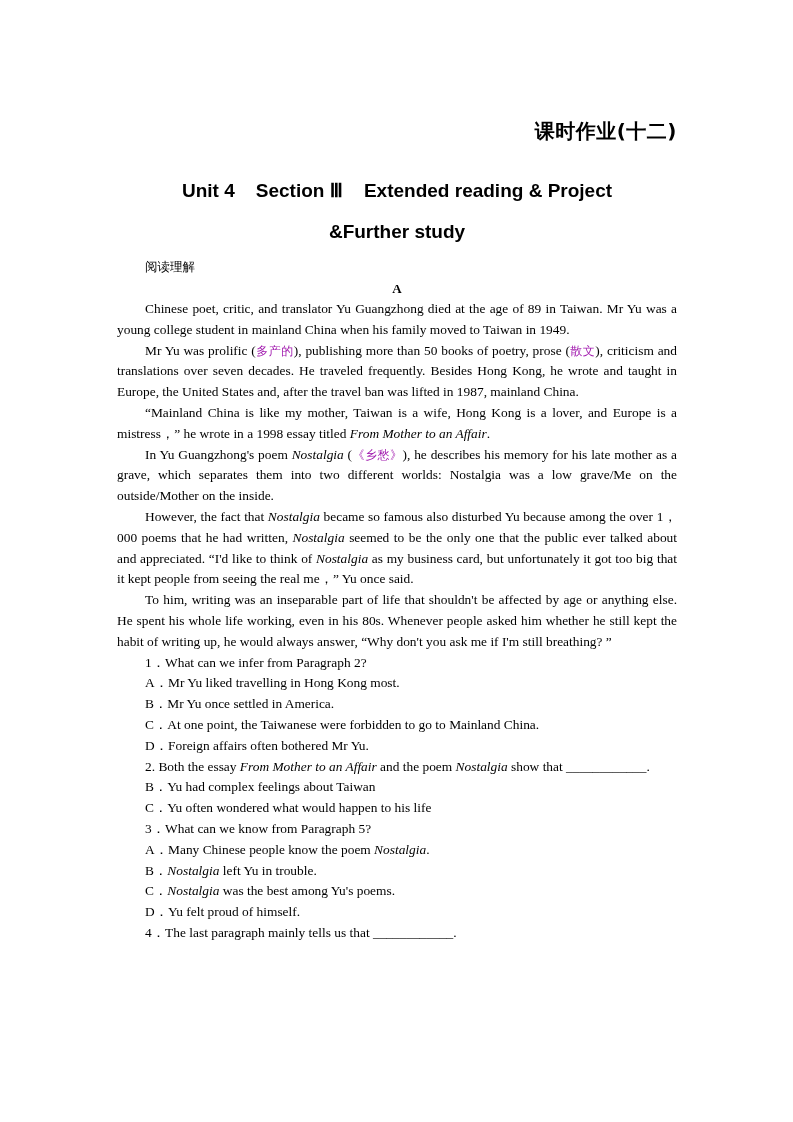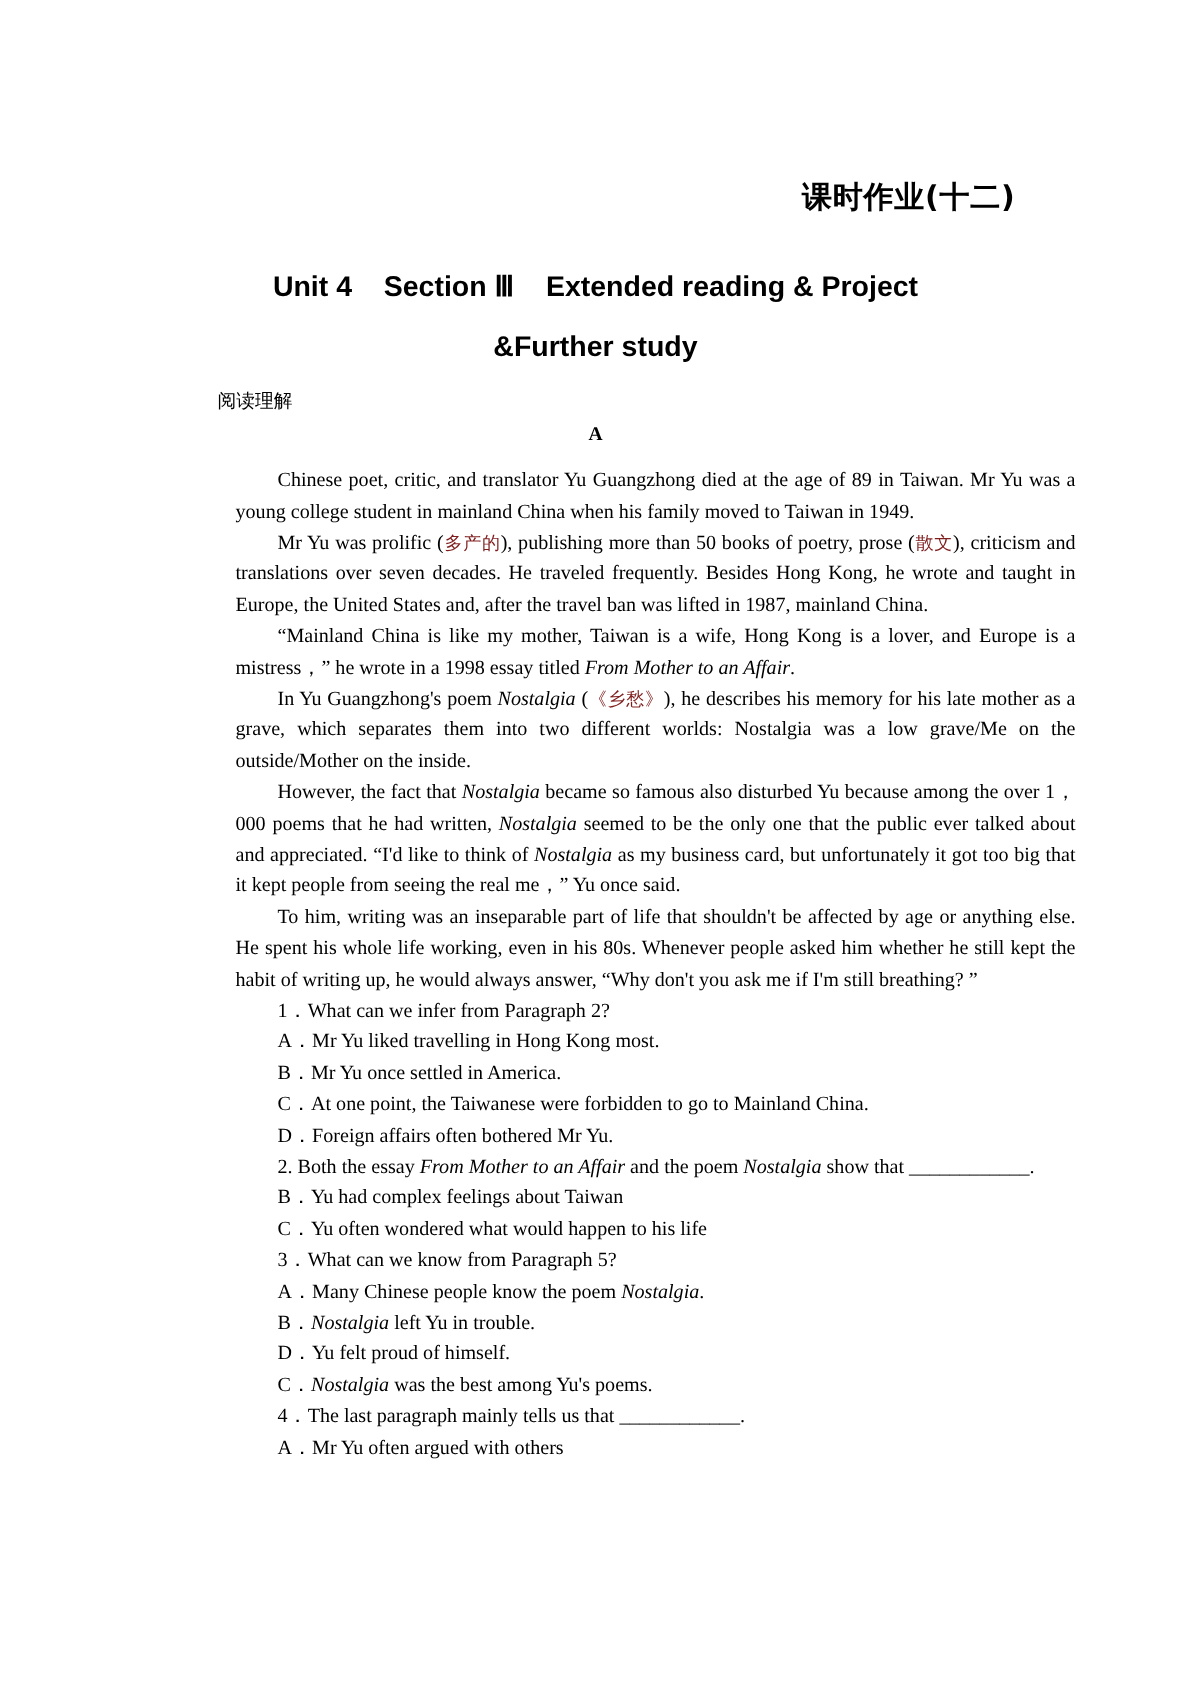--- a/index.html
+++ b/index.html
@@ -17,27 +17,27 @@
   .t2 { top: 221px; }
   .section-label {
     position: absolute; left: 28px; top: 259px;
     font-family: "DejaVu Sans", sans-serif; font-size: 12.5px;
   }
   .passage-letter {
     position: absolute; left: 0; width: 560px; top: 281px; text-align: center;
     font-family: "Liberation Serif", serif; font-weight: bold; font-size: 13px;
   }
   .body-text {
-    position: absolute; left: 0; top: 310px; width: 560px;
-    font-family: "Liberation Serif", serif; font-size: 13.4px; line-height: 20.8px; margin-left: 40px;
+    position: absolute; left: 0; top: 299px; width: 560px;
+    font-family: "Liberation Serif", serif; font-size: 13.4px; line-height: 20.8px;
   }
   .para { text-align: justify; text-indent: 28px; margin: 0; }
   .q { margin: 0; padding-left: 28px; white-space: nowrap; }
   i { font-style: italic; }
-  .cn { font-family: "DejaVu Sans", sans-serif; font-size: 12px; color: #7f1d1d; }
+  .cn { font-family: "DejaVu Sans", sans-serif; font-size: 12px; color: #a21caf; }
 </style>
 </head>
 <body>
 
 <div class="page">
   <div class="title-cn">课时作业(十二)</div>
   <div class="title-en t1">Unit 4    Section Ⅲ    Extended reading &amp; Project</div>
   <div class="title-en t2">&amp;Further study</div>
   <div class="section-label">阅读理解</div>
   <div class="passage-letter">A</div>
@@ -61,22 +61,21 @@
         </div>
         <div>
           <p class="q"><span>2. Both the essay </span><i>From Mother to an Affair</i><span> and the poem </span><i>Nostalgia</i><span> show that ____________.</span></p>
           <p class="q"><span>B．Yu had complex feelings about Taiwan</span></p>
           <p class="q"><span>C．Yu often wondered what would happen to his life</span></p>
         </div>
         <div>
           <p class="q"><span>3．What can we know from Paragraph 5?</span></p>
           <p class="q"><span>A．Many Chinese people know the poem </span><i>Nostalgia</i><span>.</span></p>
           <p class="q"><span>B．</span><i>Nostalgia</i><span> left Yu in trouble.</span></p>
+          <p class="q"><span>C．</span><i>Nostalgia</i><span> was the best among Yu's poems.</span></p>
           <p class="q"><span>D．Yu felt proud of himself.</span></p>
-          <p class="q"><span>C．</span><i>Nostalgia</i><span> was the best among Yu's poems.</span></p>
         </div>
         <div>
           <p class="q"><span>4．The last paragraph mainly tells us that ____________.</span></p>
-          <p class="q"><span>A．Mr Yu often argued with others</span></p>
         </div>
       </div>
   </div>
 </div>
 
 </body></html>

